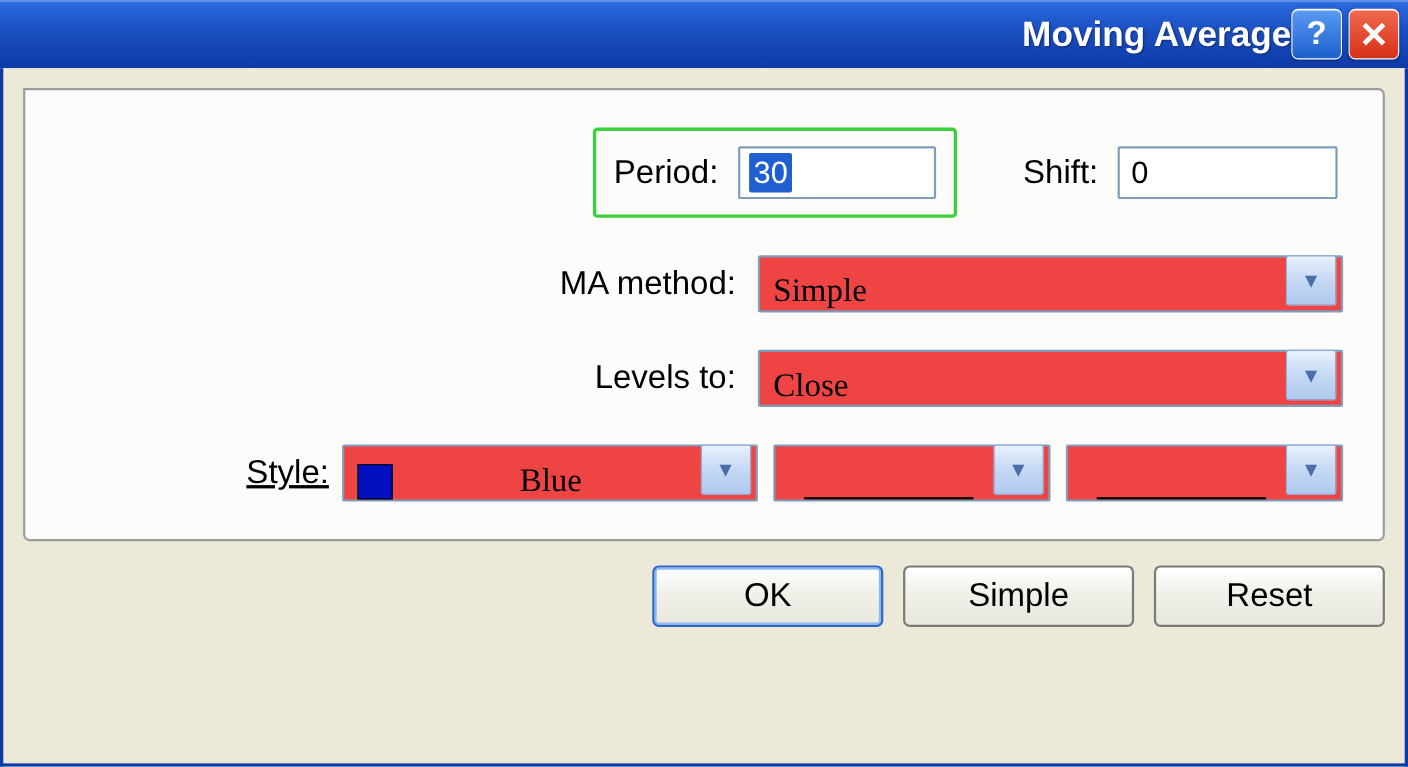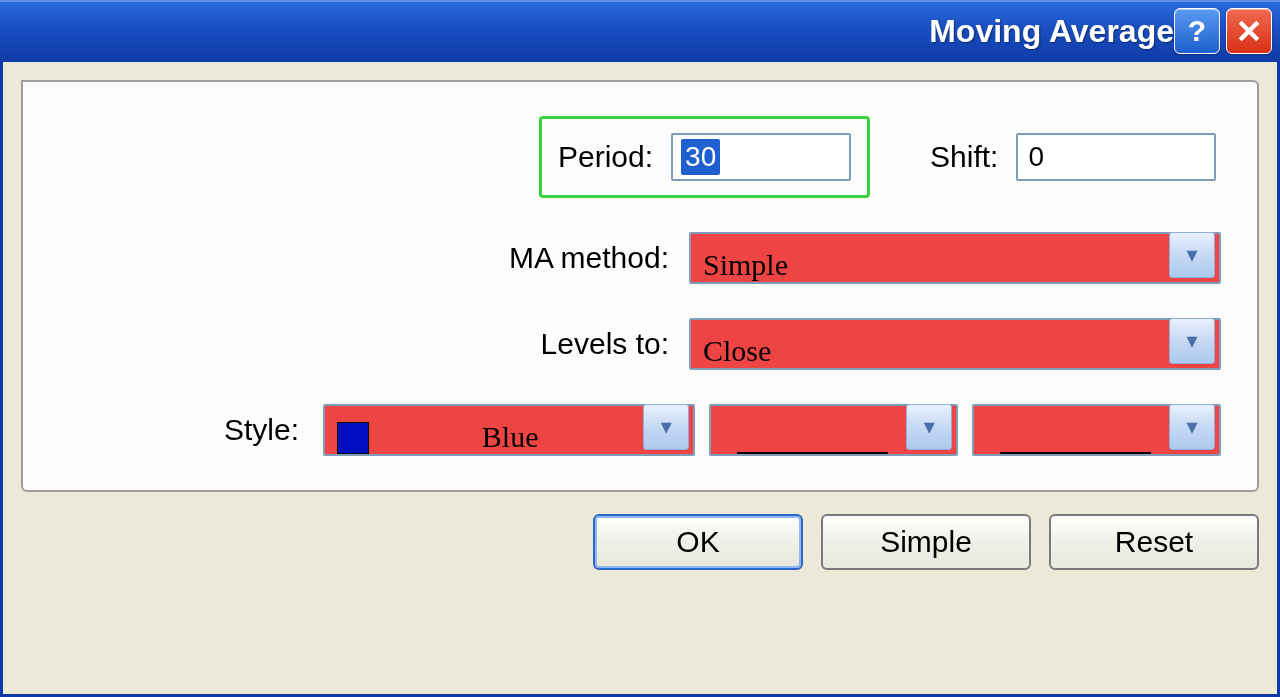--- a/index.html
+++ b/index.html
@@ -211,23 +211,24 @@
     width: 610px;
     padding-right: 20px;
   }
   .row2 .combo, .row3 .combo {
     flex: 1;
   }
 
   
   .row4 .label {
     width: 200px;
-    padding-right: 24px;
+    padding-right: 12px;
     text-align: right;
     margin-left: 40px;
+    text-decoration: underline;
   }
   .row4 .combo { margin-right: 14px; }
   .row4 .combo:last-child { margin-right: 0; }
   .swatch {
     width: 30px;
     height: 30px;
     background: #0010c0;
     border: 1px solid #000;
     margin-right: 12px;
     flex: 0 0 auto;

